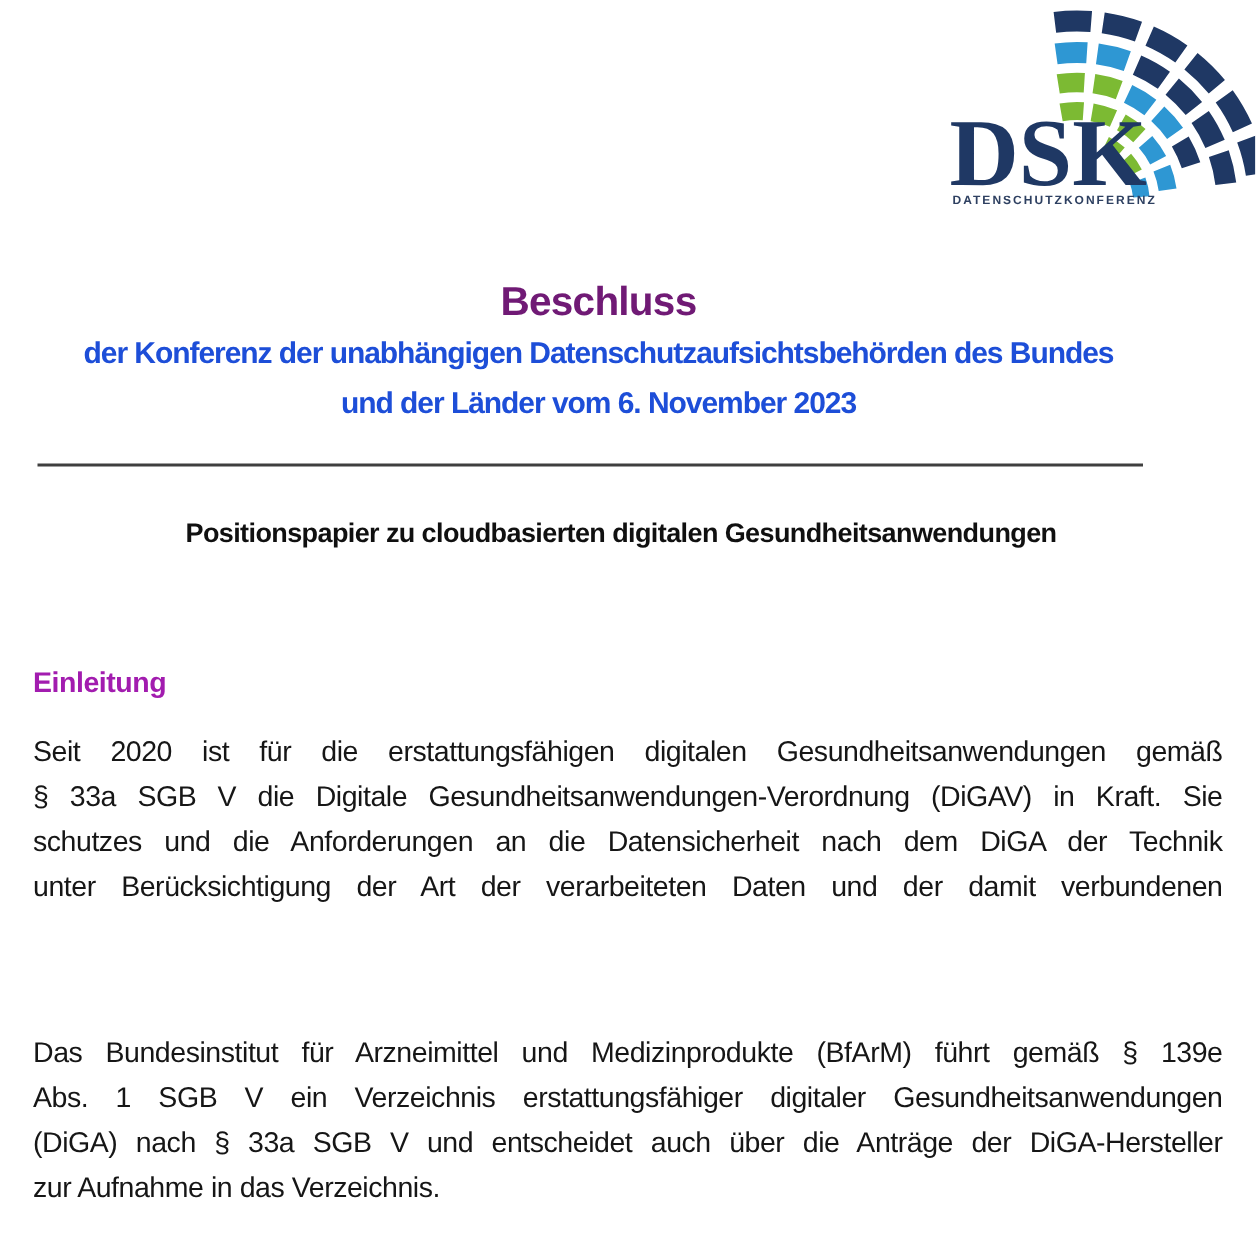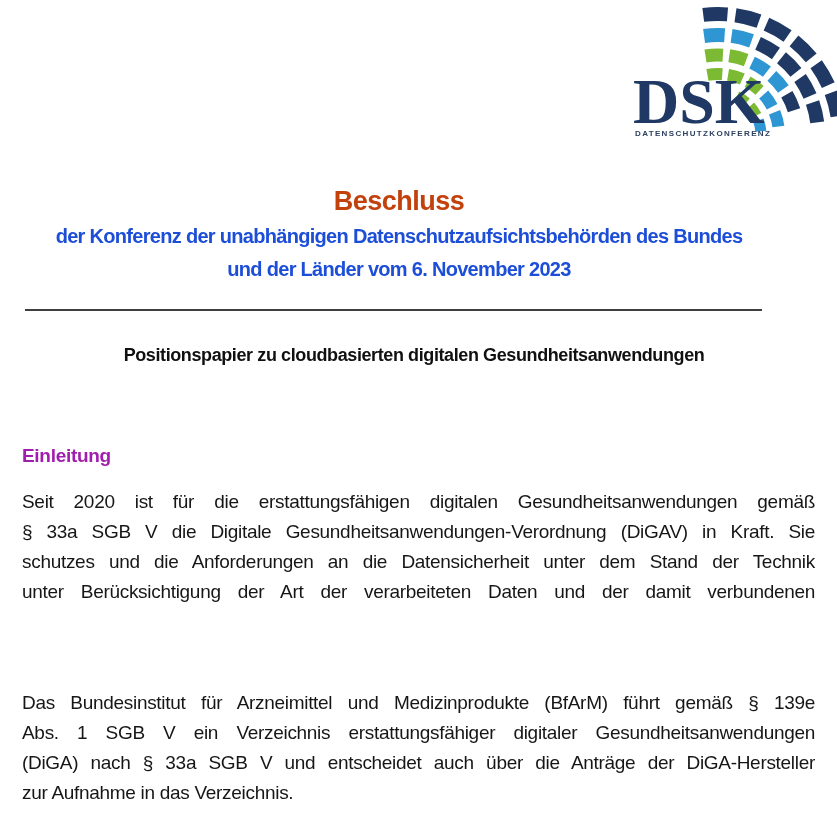--- a/index.html
+++ b/index.html
@@ -46,21 +46,21 @@
   
   .doc-title {
     position: absolute;
     left: 22px;
     top: 186px;
     width: 754px;
     text-align: center;
     font-size: 27px;
     font-weight: 700;
     letter-spacing: -0.5px;
-    color: #c2410c;
+    color: #701a75;
   }
   .doc-sub {
     position: absolute;
     left: 22px;
     width: 754px;
     text-align: center;
     font-size: 20px;
     font-weight: 700;
     letter-spacing: -0.7px;
     color: #1d4ed8;
@@ -157,21 +157,21 @@
 
   <div class="rule"></div>
 
   <div class="pos-title">Positionspapier zu cloudbasierten digitalen Gesundheitsanwendungen</div>
 
   <div class="sec-head">Einleitung</div>
 
   <div class="para para-1">
       <div class="line">Seit 2020 ist für die erstattungsfähigen digitalen Gesundheitsanwendungen gemäß</div>
       <div class="line">§ 33a SGB V die Digitale Gesundheitsanwendungen-Verordnung (DiGAV) in Kraft. Sie</div>
-      <div class="line">schutzes und die Anforderungen an die Datensicherheit unter dem Stand der Technik</div>
+      <div class="line">schutzes und die Anforderungen an die Datensicherheit nach dem DiGA der Technik</div>
       <div class="line">unter Berücksichtigung der Art der verarbeiteten Daten und der damit verbundenen</div>
     </div>
   <div class="para para-2">
       <div class="line">Das Bundesinstitut für Arzneimittel und Medizinprodukte (BfArM) führt gemäß § 139e</div>
       <div class="line">Abs. 1 SGB V ein Verzeichnis erstattungsfähiger digitaler Gesundheitsanwendungen</div>
       <div class="line">(DiGA) nach § 33a SGB V und entscheidet auch über die Anträge der DiGA-Hersteller</div>
       <div class="line last">zur Aufnahme in das Verzeichnis.</div>
     </div>
 
 </div>

